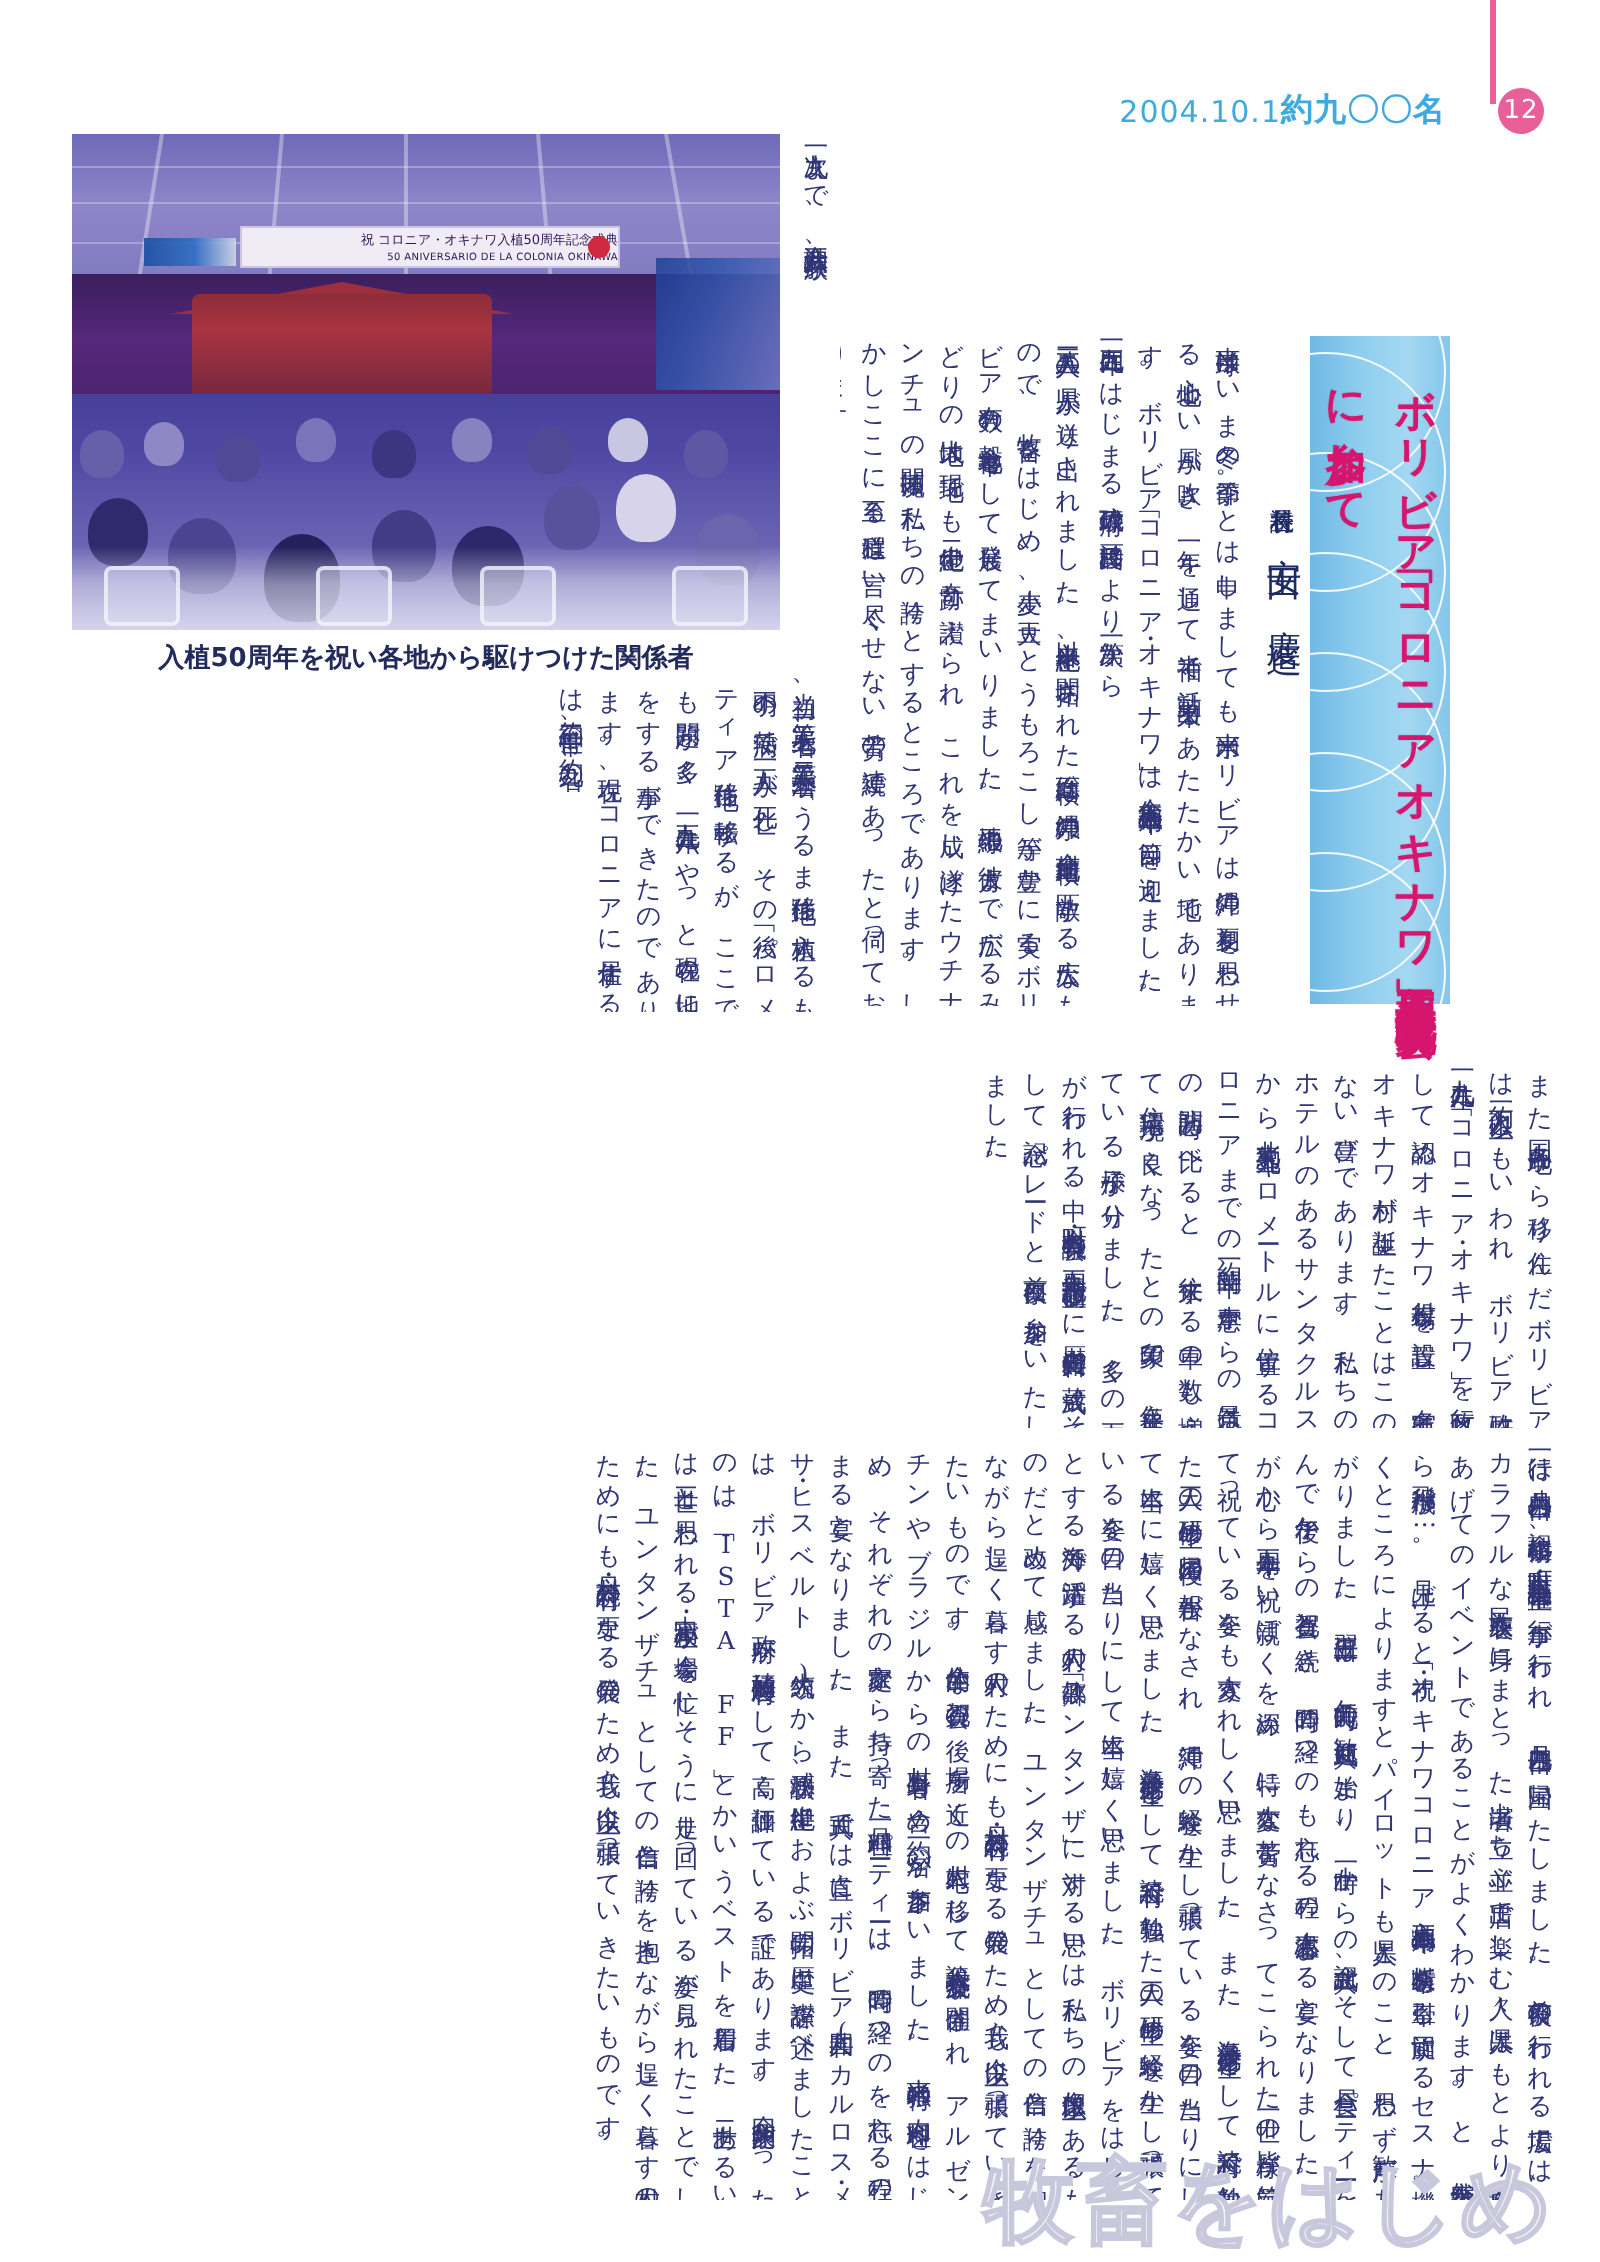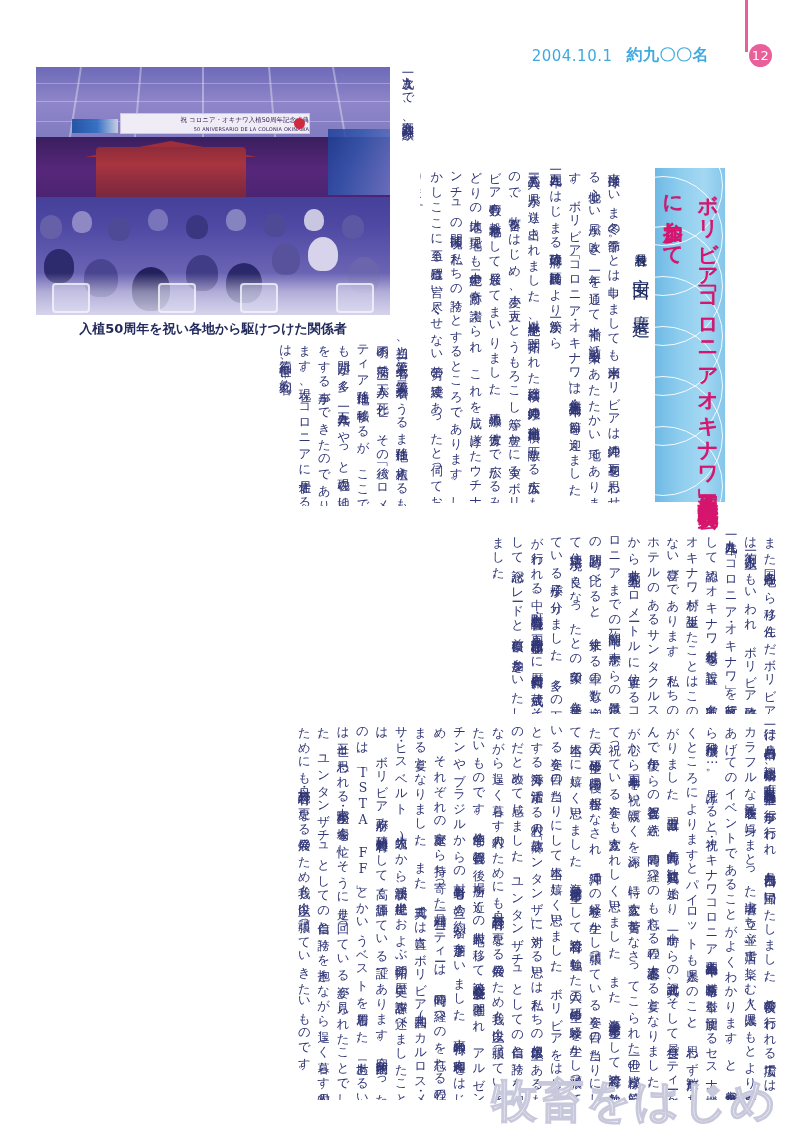--- a/index.html
+++ b/index.html
@@ -26,21 +26,20 @@
     width: 3px;
     height: 52px;
     background: #e95f9a;
   }
   .hdr-line {
     position: absolute;
     right: 28px;
     top: 44px;
     display: flex;
     align-items: center;
-    gap: 14px;
     color: #3fa9e0;
     font-size: 15.5px;
     letter-spacing: 0.5px;
     white-space: nowrap;
     font-family: "DejaVu Sans", "Liberation Sans", sans-serif;
   }
   .hdr-date { font-size: 15px; }
   .hdr-title { font-size: 16px; font-weight: bold; }
   .pagenum {
     width: 23px; height: 23px;

